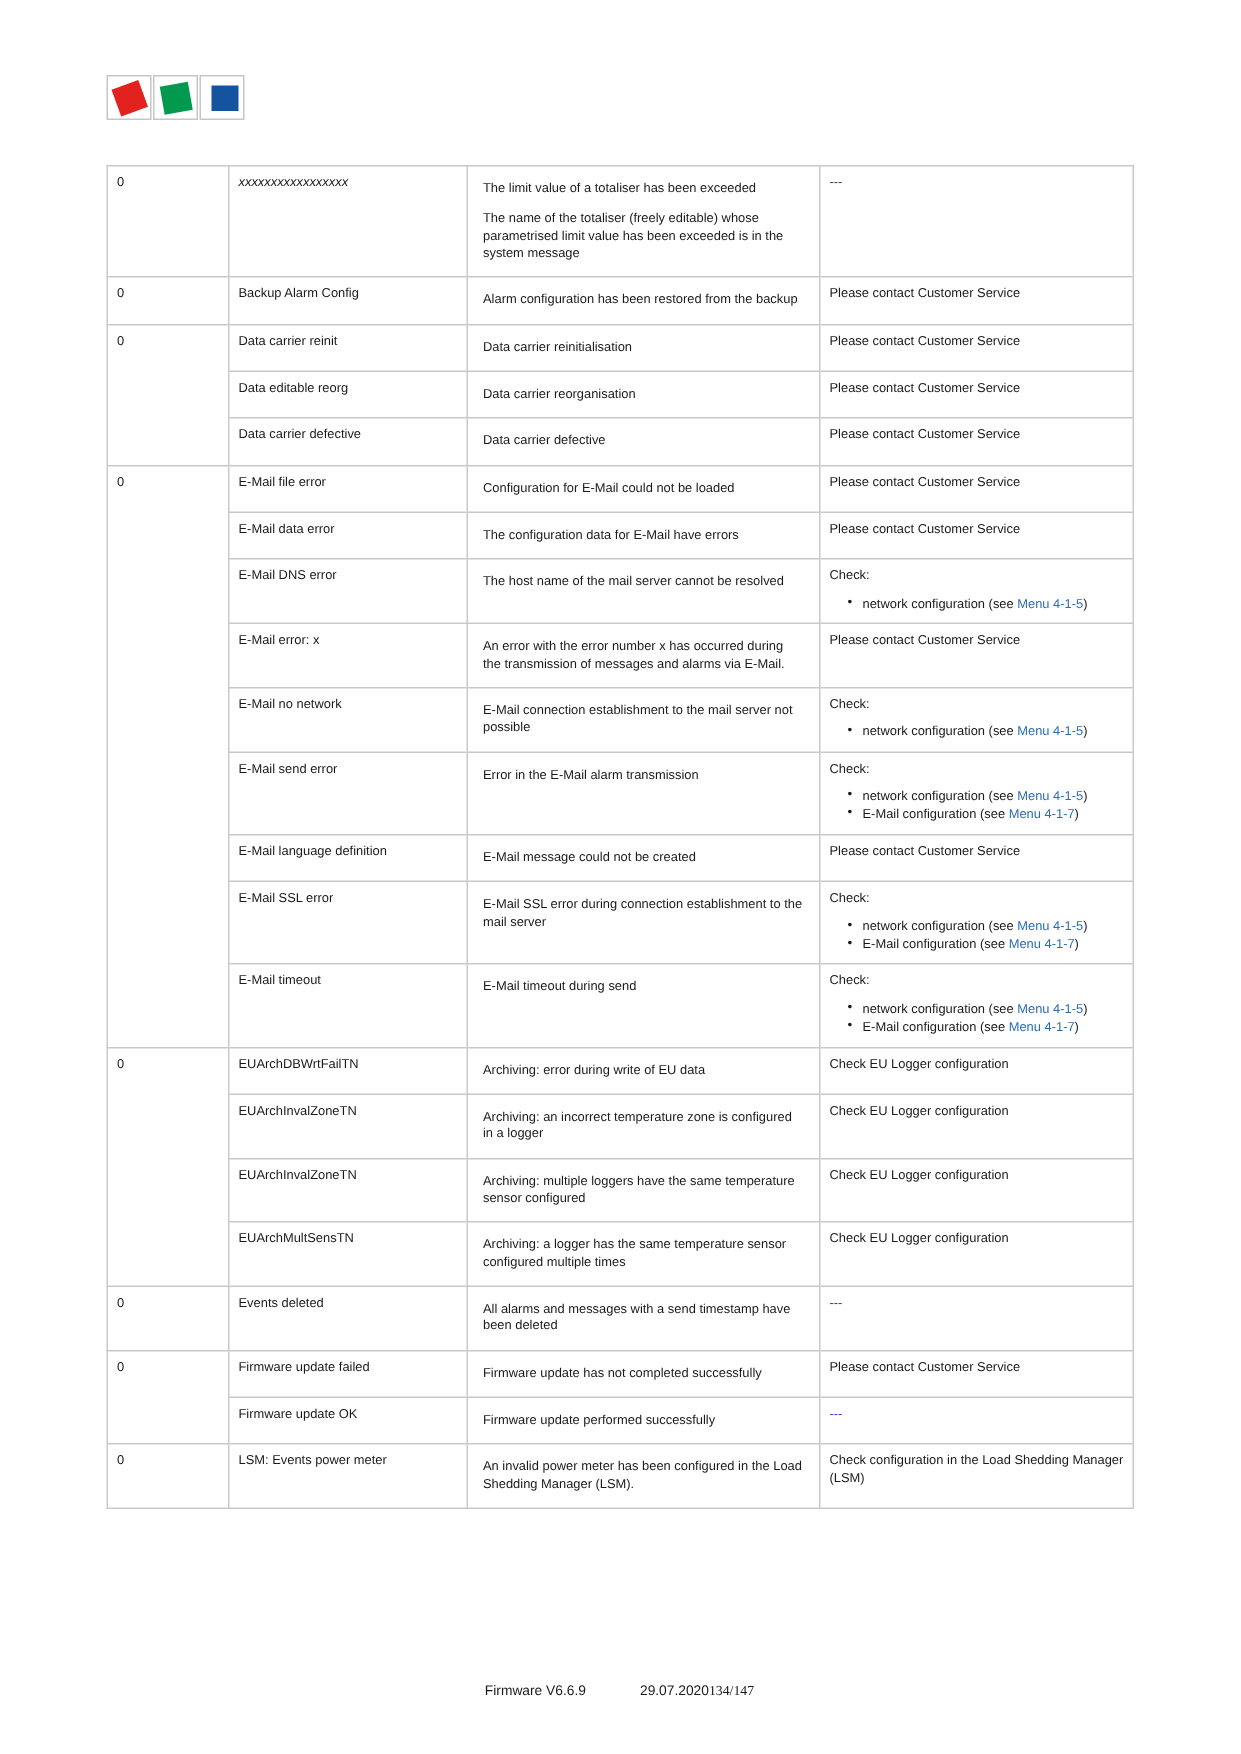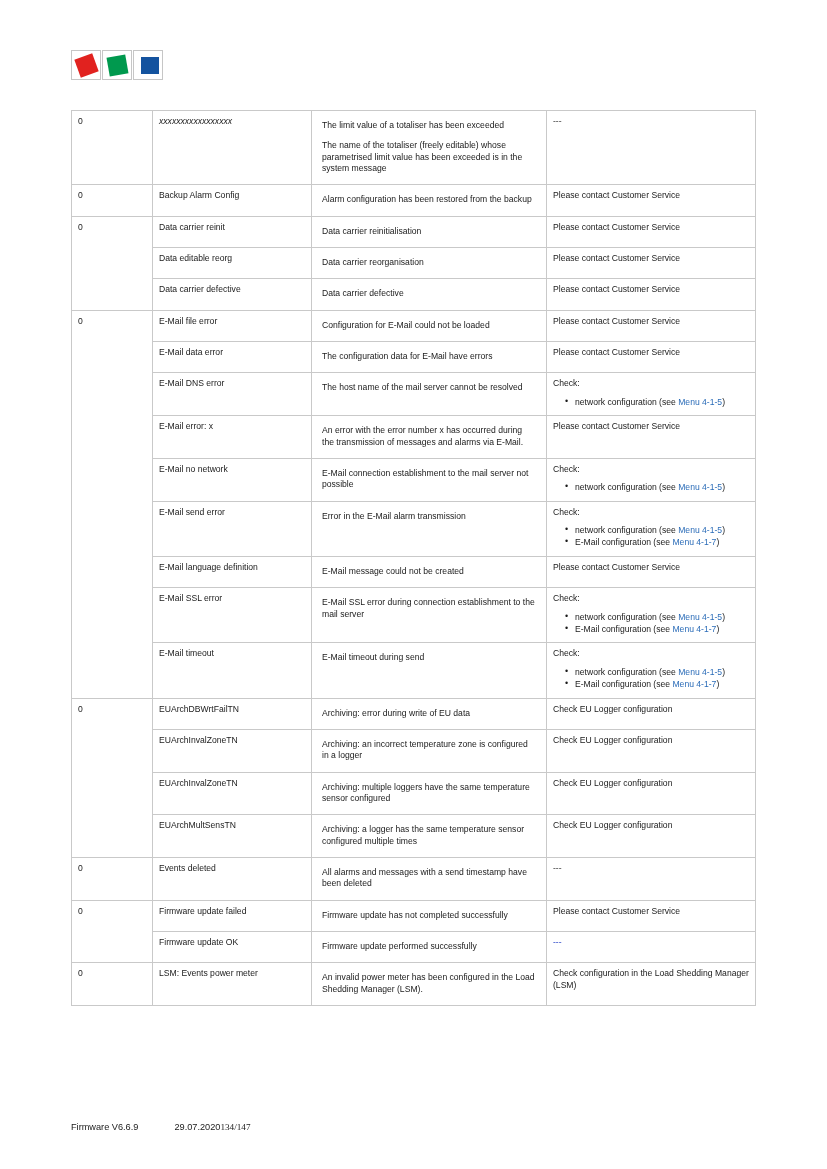--- a/index.html
+++ b/index.html
@@ -116,21 +116,21 @@
     color: #1a1a1a;
   }
 
   
   .footer {
     position: absolute;
     left: 71px;
     top: 1122px;
     width: 684px;
     display: flex;
-    justify-content: flex-start;
+    justify-content: center;
     font-size: 9.2px;
     color: #1a1a1a;
   }
   .footer .f-mid { margin-left: 36px; }
   .footer .f-right { text-align: right; font-family: Liberation Serif, serif; }
 </style>
 </head>
 <body>
 
 <div class="page">

